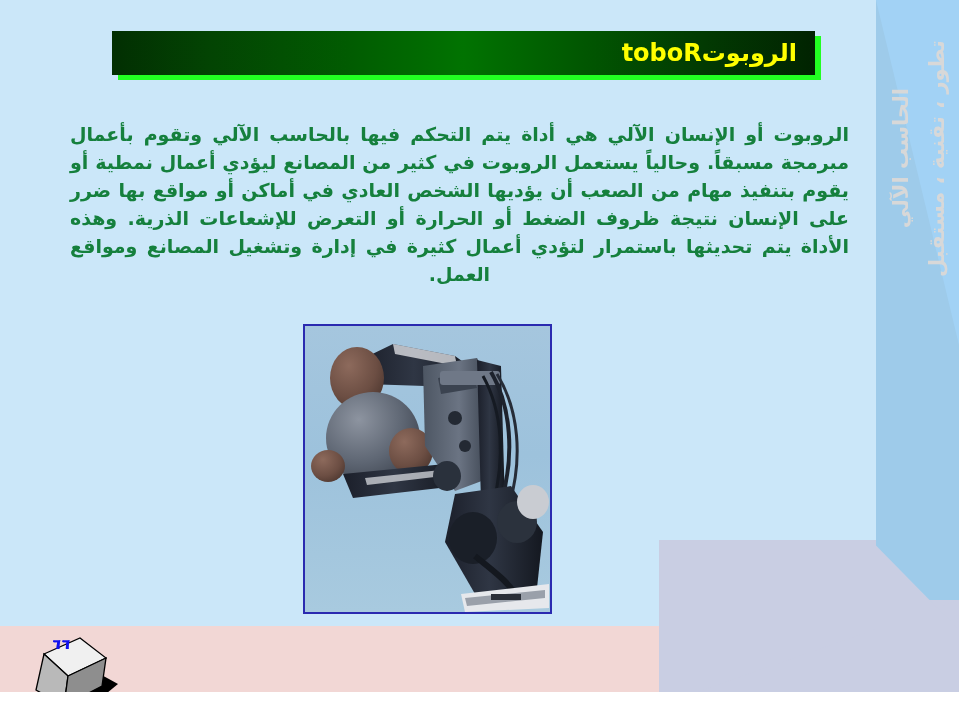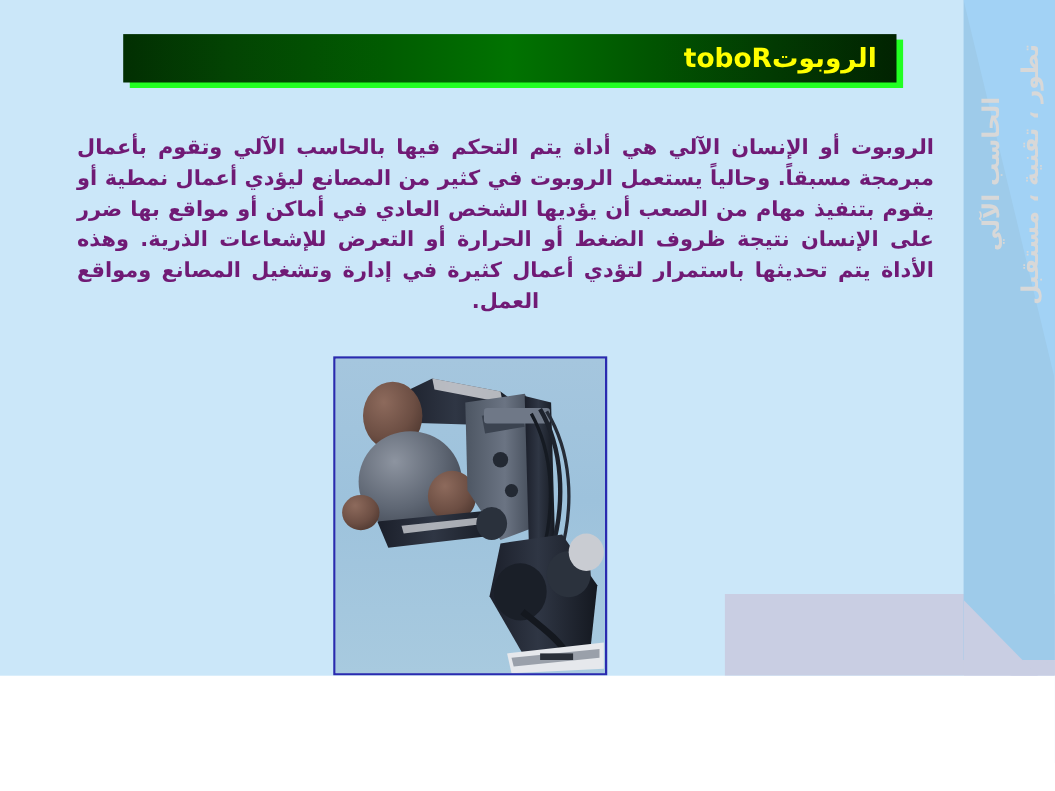--- a/index.html
+++ b/index.html
@@ -10,21 +10,21 @@
     width: 959px;
     height: 719px;
     overflow: hidden;
     font-family: "DejaVu Sans", "Liberation Sans", sans-serif;
     background: #ffffff;
   }
 
   #slide {
     position: relative;
     width: 959px;
-    height: 614px;
+    height: 692px;
     overflow: hidden;
     background: #c9e5f8;
   }
 
   
   .bg-main {
     position: absolute;
     left: 0; top: 0;
     width: 876px;
     height: 626px;
@@ -121,21 +121,21 @@
 
   
   .body-text {
     position: absolute;
     right: 110px;
     top: 120px;
     width: 779px;
     direction: rtl;
     text-align: justify;
     text-align-last: center;
-    color: #701a75;
+    color: #15803d;
     font-family: "DejaVu Sans", "Liberation Sans", sans-serif;
     font-weight: bold;
     font-size: 19px;
     line-height: 28px;
   }
 
   
   .photo-frame {
     position: absolute;
     left: 303px; top: 324px;

